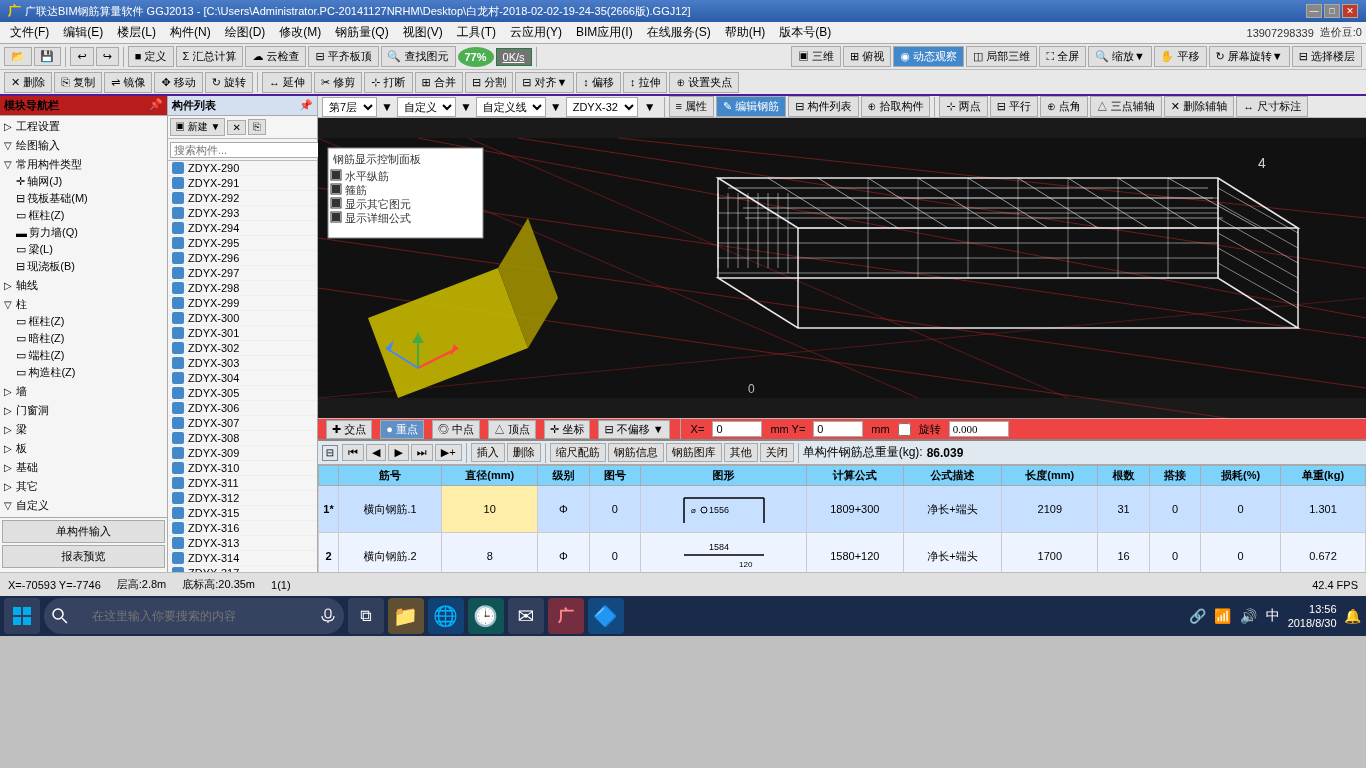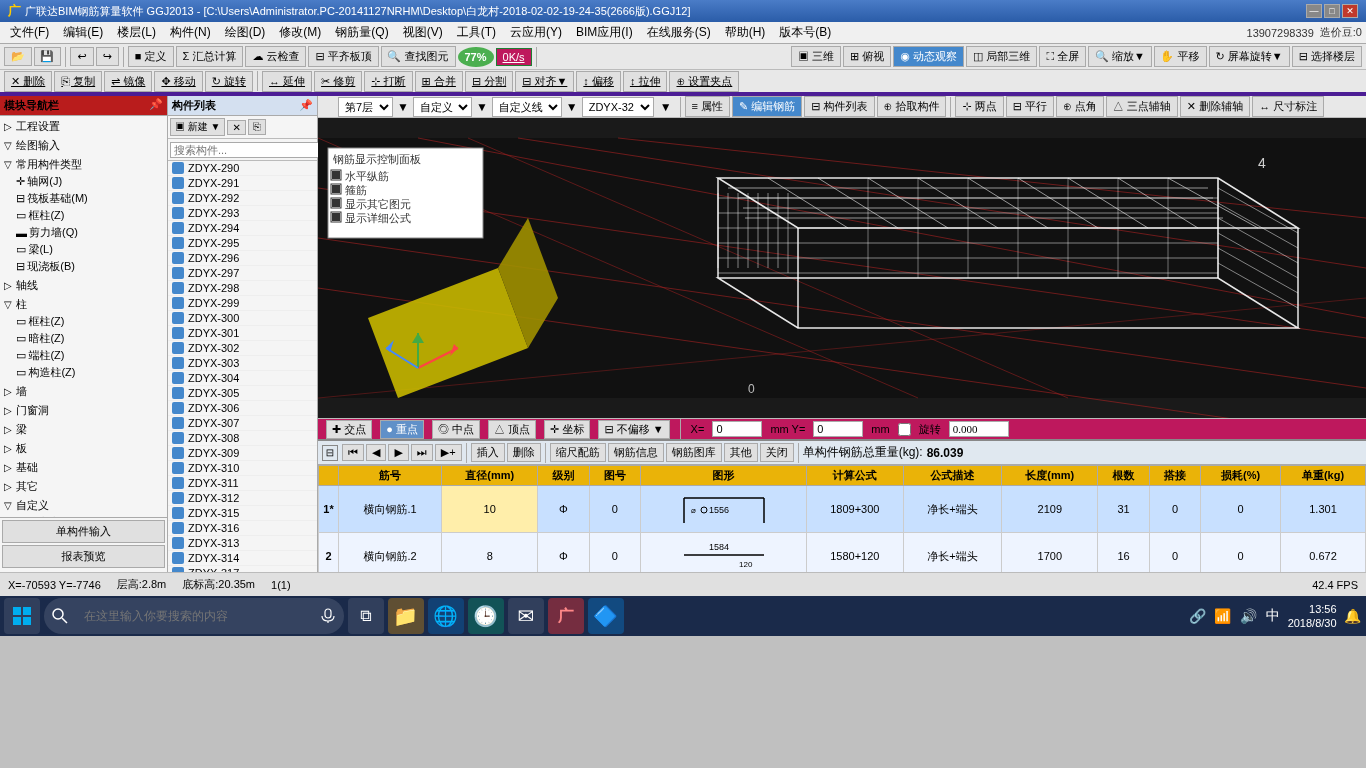--- a/index.html
+++ b/index.html
@@ -22,22 +22,22 @@
       display: flex; align-items: center; padding: 0 4px; gap: 2px;
     }
     .menu-item { padding: 14px 6px; cursor: pointer; font-size: 12px; white-space: nowrap; }
 
     
     #toolbar1 {
       width: 100%; height: 26px; background: #e8e8e8; border-bottom: 1px solid #bbb;
       display: flex; align-items: center; padding: 0 4px; gap: 2px;
     }
     #toolbar2 {
-      width: 100%; height: 26px; background: #e8e8e8; border-bottom: 4px solid #4c1d95;
-      display: flex; align-items: center; padding: 0 4px; gap: 2px; text-decoration: underline;
+      width: 100%; height: 26px; background: #e8e8e8; border-bottom: 2px solid #4c1d95;
+      display: flex; align-items: center; padding: 0 4px; gap: 2px;
     }
     .tb-btn {
       padding: 2px 6px; background: #e0e0e0; border: 1px solid #aaa; cursor: pointer;
       font-size: 11px; white-space: nowrap; display: flex; align-items: center; gap: 2px;
     }
     .tb-sep { width: 1px; height: 20px; background: #aaa; margin: 0 2px; }
     .tb-percent {
       background: #4caf50; color: white; width: 36px; height: 20px;
       border-radius: 50%; display: flex; align-items: center; justify-content: center;
       font-size: 11px; font-weight: bold;
@@ -109,32 +109,32 @@
     .mid-item-icon { width: 12px; height: 12px; background: #4488cc; border-radius: 2px; display: flex; align-items: center; justify-content: center; }
 
     
     #right-area {
       flex: 1; display: flex; flex-direction: column; overflow: hidden;
     }
 
     
     #view-toolbar {
       height: 26px; background: #e8e8e8; border-bottom: 1px solid #bbb;
-      display: flex; align-items: center; padding: 0 20px; gap: 2px;
+      display: flex; align-items: center; padding: 0 4px; gap: 2px;
     }
 
     
     #viewport {
       flex: 1; background: #1a1a1a; position: relative; overflow: hidden;
       min-height: 300px;
     }
 
     
     #coord-bar {
-      height: 24px; background: #be185d; border-top: 1px solid #bbb;
+      height: 24px; background: #ef4444; border-top: 1px solid #bbb;
       display: flex; align-items: center; padding: 0 8px; gap: 8px; font-size: 11px;
     }
     .coord-input {
       width: 50px; border: 1px solid #aaa; padding: 1px 3px; font-size: 11px;
     }
     .snap-btn {
       padding: 1px 5px; background: #e0e0e0; border: 1px solid #aaa;
       cursor: pointer; font-size: 11px;
     }
     .snap-btn.active { background: #6090c8; color: white; }
@@ -148,21 +148,21 @@
       height: 24px; background: #e0e8f0; border-bottom: 1px solid #aaa;
       display: flex; align-items: center; padding: 0 4px; gap: 2px;
     }
     .rebar-tb-btn {
       padding: 1px 5px; background: #e0e0e0; border: 1px solid #aaa;
       cursor: pointer; font-size: 11px; white-space: nowrap;
     }
     #rebar-table-area { flex: 1; overflow-y: auto; overflow-x: auto; }
     table { width: 100%; border-collapse: collapse; font-size: 11px; }
     th {
-      background: #eab308; border: 1px solid #aaa; padding: 2px 4px;
+      background: #7dd3fc; border: 1px solid #aaa; padding: 2px 4px;
       text-align: center; white-space: nowrap; position: sticky; top: 0;
     }
     td { border: 1px solid #ccc; padding: 2px 4px; text-align: center; white-space: nowrap; }
     tr:nth-child(even) td { background: #eef4ff; }
     tr:nth-child(odd) td { background: white; }
     tr.selected td { background: #c8e0ff; }
     .row-num { width: 20px; font-weight: bold; }
     .fig-cell { position: relative; min-width: 80px; }
 
     
@@ -173,21 +173,21 @@
     }
 
     
     #taskbar {
       height: 40px; background: #1a2a4a; display: flex; align-items: center;
       padding: 0 4px; gap: 4px;
     }
     .taskbar-btn {
       width: 36px; height: 36px; background: rgba(255,255,255,0.1);
       border-radius: 4px; display: flex; align-items: center; justify-content: center;
-      cursor: pointer; color: white; font-size: 18px;
+      cursor: pointer; color: white; font-size: 18px; gap: 8px;
     }
     #taskbar-search {
       flex: 1; height: 30px; background: rgba(255,255,255,0.15);
       border: none; border-radius: 15px; color: white; padding: 0 12px;
       font-size: 12px;
     }
     #taskbar-right {
       display: flex; align-items: center; gap: 8px; color: white; font-size: 11px;
     }
     .sys-icon { font-size: 14px; cursor: pointer; }
@@ -244,21 +244,21 @@
   <div class="tb-btn">↪</div>
   <div class="tb-sep"></div>
   <div class="tb-btn">■ 定义</div>
   <div class="tb-btn">Σ 汇总计算</div>
   <div class="tb-btn">☁ 云检查</div>
   <div class="tb-btn">⊟ 平齐板顶</div>
   <div class="tb-btn">🔍 查找图元</div>
   <div class="tb-percent">
       <span>77%</span>
     </div>
-  <div class="tb-btn" style="background:#be185d;color:white;border-color:#1e7e34;text-decoration:underline;">
+  <div class="tb-btn" style="background:#737373;color:white;border-color:#1e7e34;text-decoration:underline;">
     <span>0K/s</span>
   </div>
   <div class="tb-sep"></div>
   <div style="flex:1;"></div>
   <div class="tb-btn">▣ 三维</div>
   <div class="tb-btn">⊞ 俯视</div>
   <div class="tb-btn" style="background:#4488cc;color:white;">◉ 动态观察</div>
   <div class="tb-btn">◫ 局部三维</div>
   <div class="tb-btn">⛶ 全屏</div>
   <div class="tb-btn">🔍 缩放▼</div>

